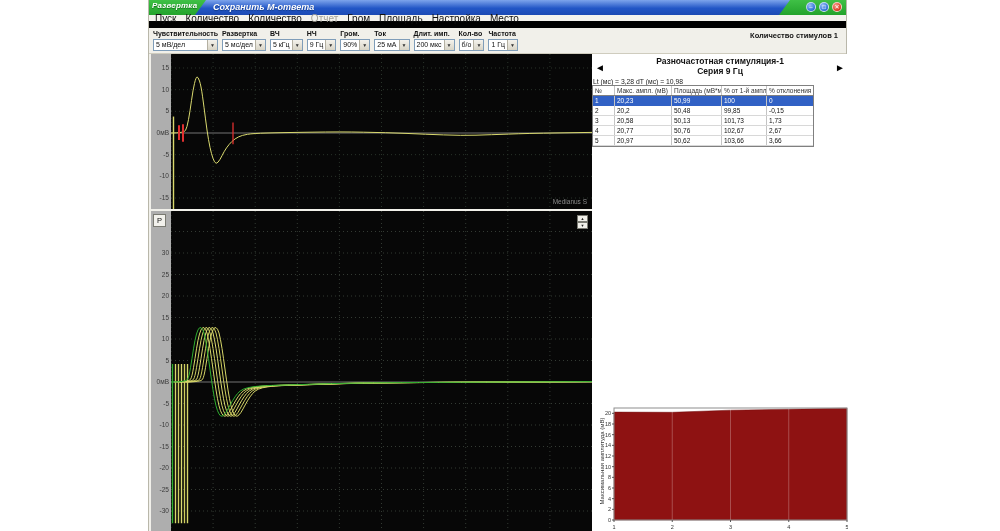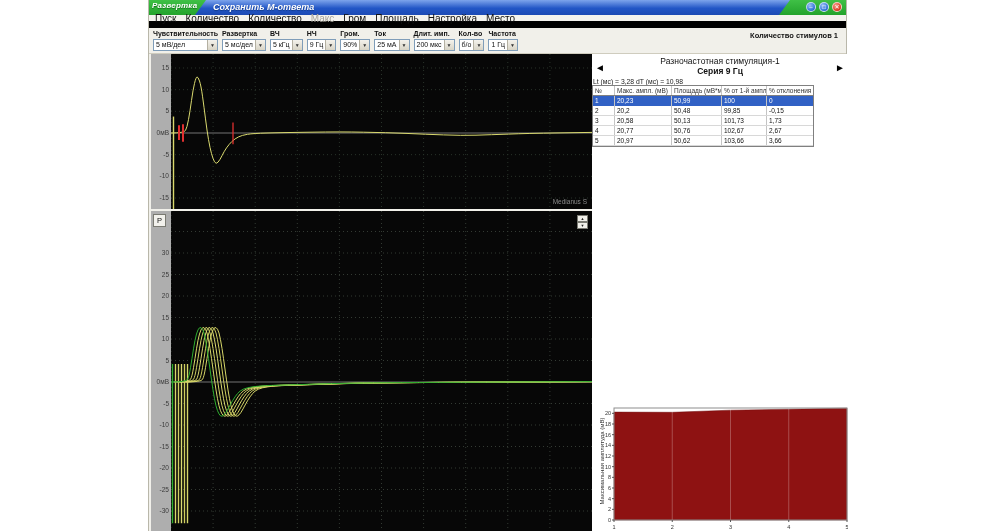--- a/index.html
+++ b/index.html
@@ -42,21 +42,21 @@
   .glabel { position:absolute; right:2px; font-size:6.5px; color:#3a3a3a; line-height:8px; width:18px; text-align:right; }
   .plot { position:absolute; left:20px; top:0; right:0; bottom:0; background:#070707; }
   .chan-label { position:absolute; right:5px; bottom:4px; font-size:6.5px; color:#8a8a8a; }
   .pbtn { position:absolute; left:2px; top:3px; width:13px; height:13px; background:#f2f1ec;
           border:1px solid #7a7a72; font-size:7.5px; line-height:11px; text-align:center; color:#111; z-index:5; }
   .spinner { position:absolute; right:4px; top:4px; width:11px; z-index:5; }
   .spbtn { width:11px; height:7px; background:#f0efe9; border:1px solid #7a7a72; font-size:4px;
            line-height:5px; text-align:center; color:#222; }
   
   .rpanel { position:absolute; left:443px; top:54px; width:256px; bottom:0; background:#ffffff; }
-  .series-title { text-align:center; font-size:8.5px; font-weight:normal; color:#111; margin-top:2px; }
+  .series-title { text-align:center; font-size:8.5px; font-weight:bold; color:#111; margin-top:2px; }
   .series-sub { text-align:center; font-size:8.5px; font-weight:bold; color:#111; }
   .arrow { position:absolute; top:9px; font-size:10px; line-height:10px; color:#000; cursor:default; }
   .arrow.left { left:3px; } .arrow.right { right:3px; }
   .ltline { font-size:6.8px; color:#222; margin:2px 0 1px 1px; }
   .dtable { position:absolute; left:0; top:31px; width:222px; border:1px solid #808080; background:#fff; }
   .trow { display:flex; height:10px; }
   .trow.hdr { border-bottom:1px solid #808080; color:#333; }
   .trow.sel { background:#3161c5; color:#fff; }
   .tcell { font-size:6.5px; line-height:9px; padding-left:2px; overflow:hidden; white-space:nowrap;
            border-right:1px solid #c4c4c4; }
@@ -80,21 +80,21 @@
       <div class="wbtn blue">–</div>
       <div class="wbtn blue">□</div>
       <div class="wbtn red">✕</div>
     </div>
   </div>
 
   <div class="menubar" id="menubar">
       <span class="menu-item">Пуск</span>
       <span class="menu-item">Количество</span>
       <span class="menu-item">Количество</span>
-      <span class="menu-item disabled">Макс</span>
+      <span class="menu-item disabled">Отчет</span>
       <span class="menu-item">Гром</span>
       <span class="menu-item">Площадь</span>
       <span class="menu-item">Настройка</span>
       <span class="menu-item">Место</span>
     </div>
 
   <div class="toolbar" id="toolbar">
       <div class="tgroup">
         <div class="tlabel">Чувствительность</div>
         <div class="combo">

